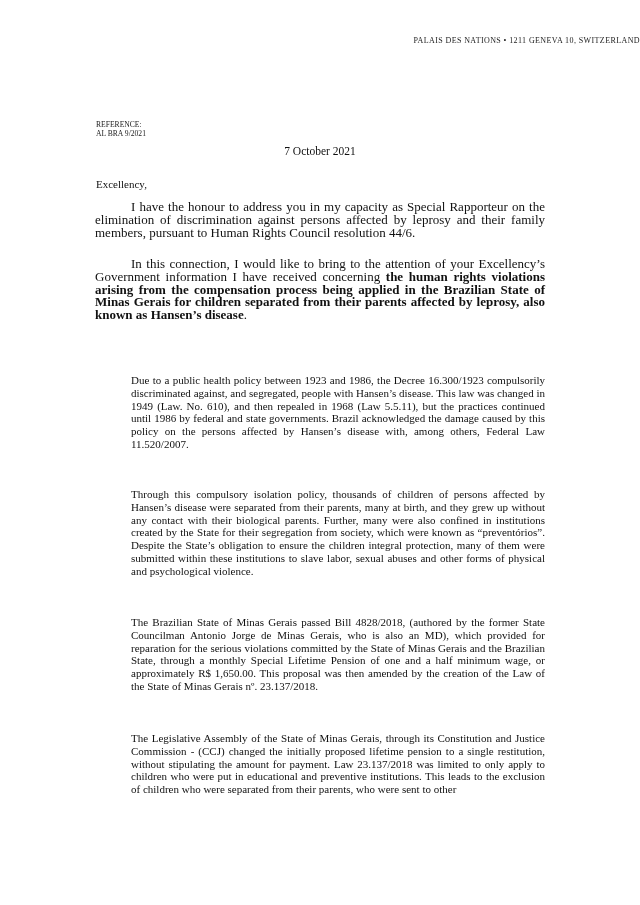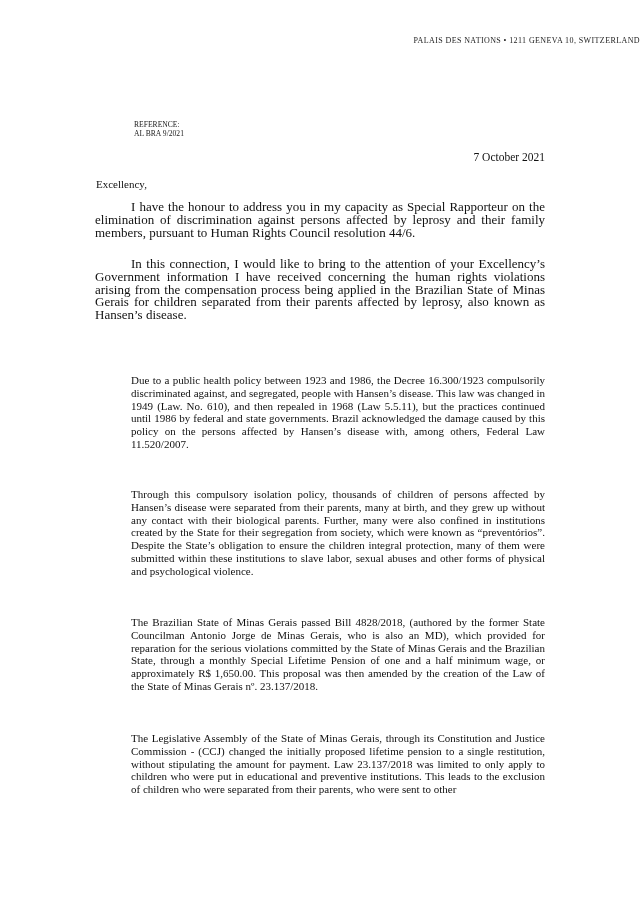--- a/index.html
+++ b/index.html
@@ -37,31 +37,29 @@
     line-height: 13px;
     color: #111111;
   }
   .reference {
     position: absolute;
     top: 120px;
     left: 96px;
     font-size: 7.6px;
     line-height: 9px;
     color: #222222;
-    margin-left: 38px;
   }
   .date-line {
     position: absolute;
     top: 145px;
     left: 95px;
     width: 450px;
-    text-align: right;
+    text-align: center;
     font-size: 11.5px;
     color: #111111;
-    margin-top: 6px;
   }
   .salutation {
     position: absolute;
     top: 178px;
     left: 96px;
     font-size: 11px;
     color: #111111;
   }
   .para {
     position: absolute;
@@ -84,21 +82,21 @@
     text-align: justify;
     color: #111111;
   }
   .p-intro      { top: 201px; }
   .p-connection { top: 258px; }
   .p-according  { top: 345px; text-align: left; }
   .p-block1     { top: 374px; }
   .p-block2     { top: 488px; }
   .p-block3     { top: 616px; }
   .p-block4     { top: 732px; }
-  .bold-inline { font-weight: normal; }
+  .bold-inline { font-weight: bold; }
 </style>
 </head>
 <body>
 
 <div class="page">
 
   <div class="letterhead">PALAIS DES NATIONS • 1211 GENEVA 10, SWITZERLAND</div>
 
 
   <div class="reference">

